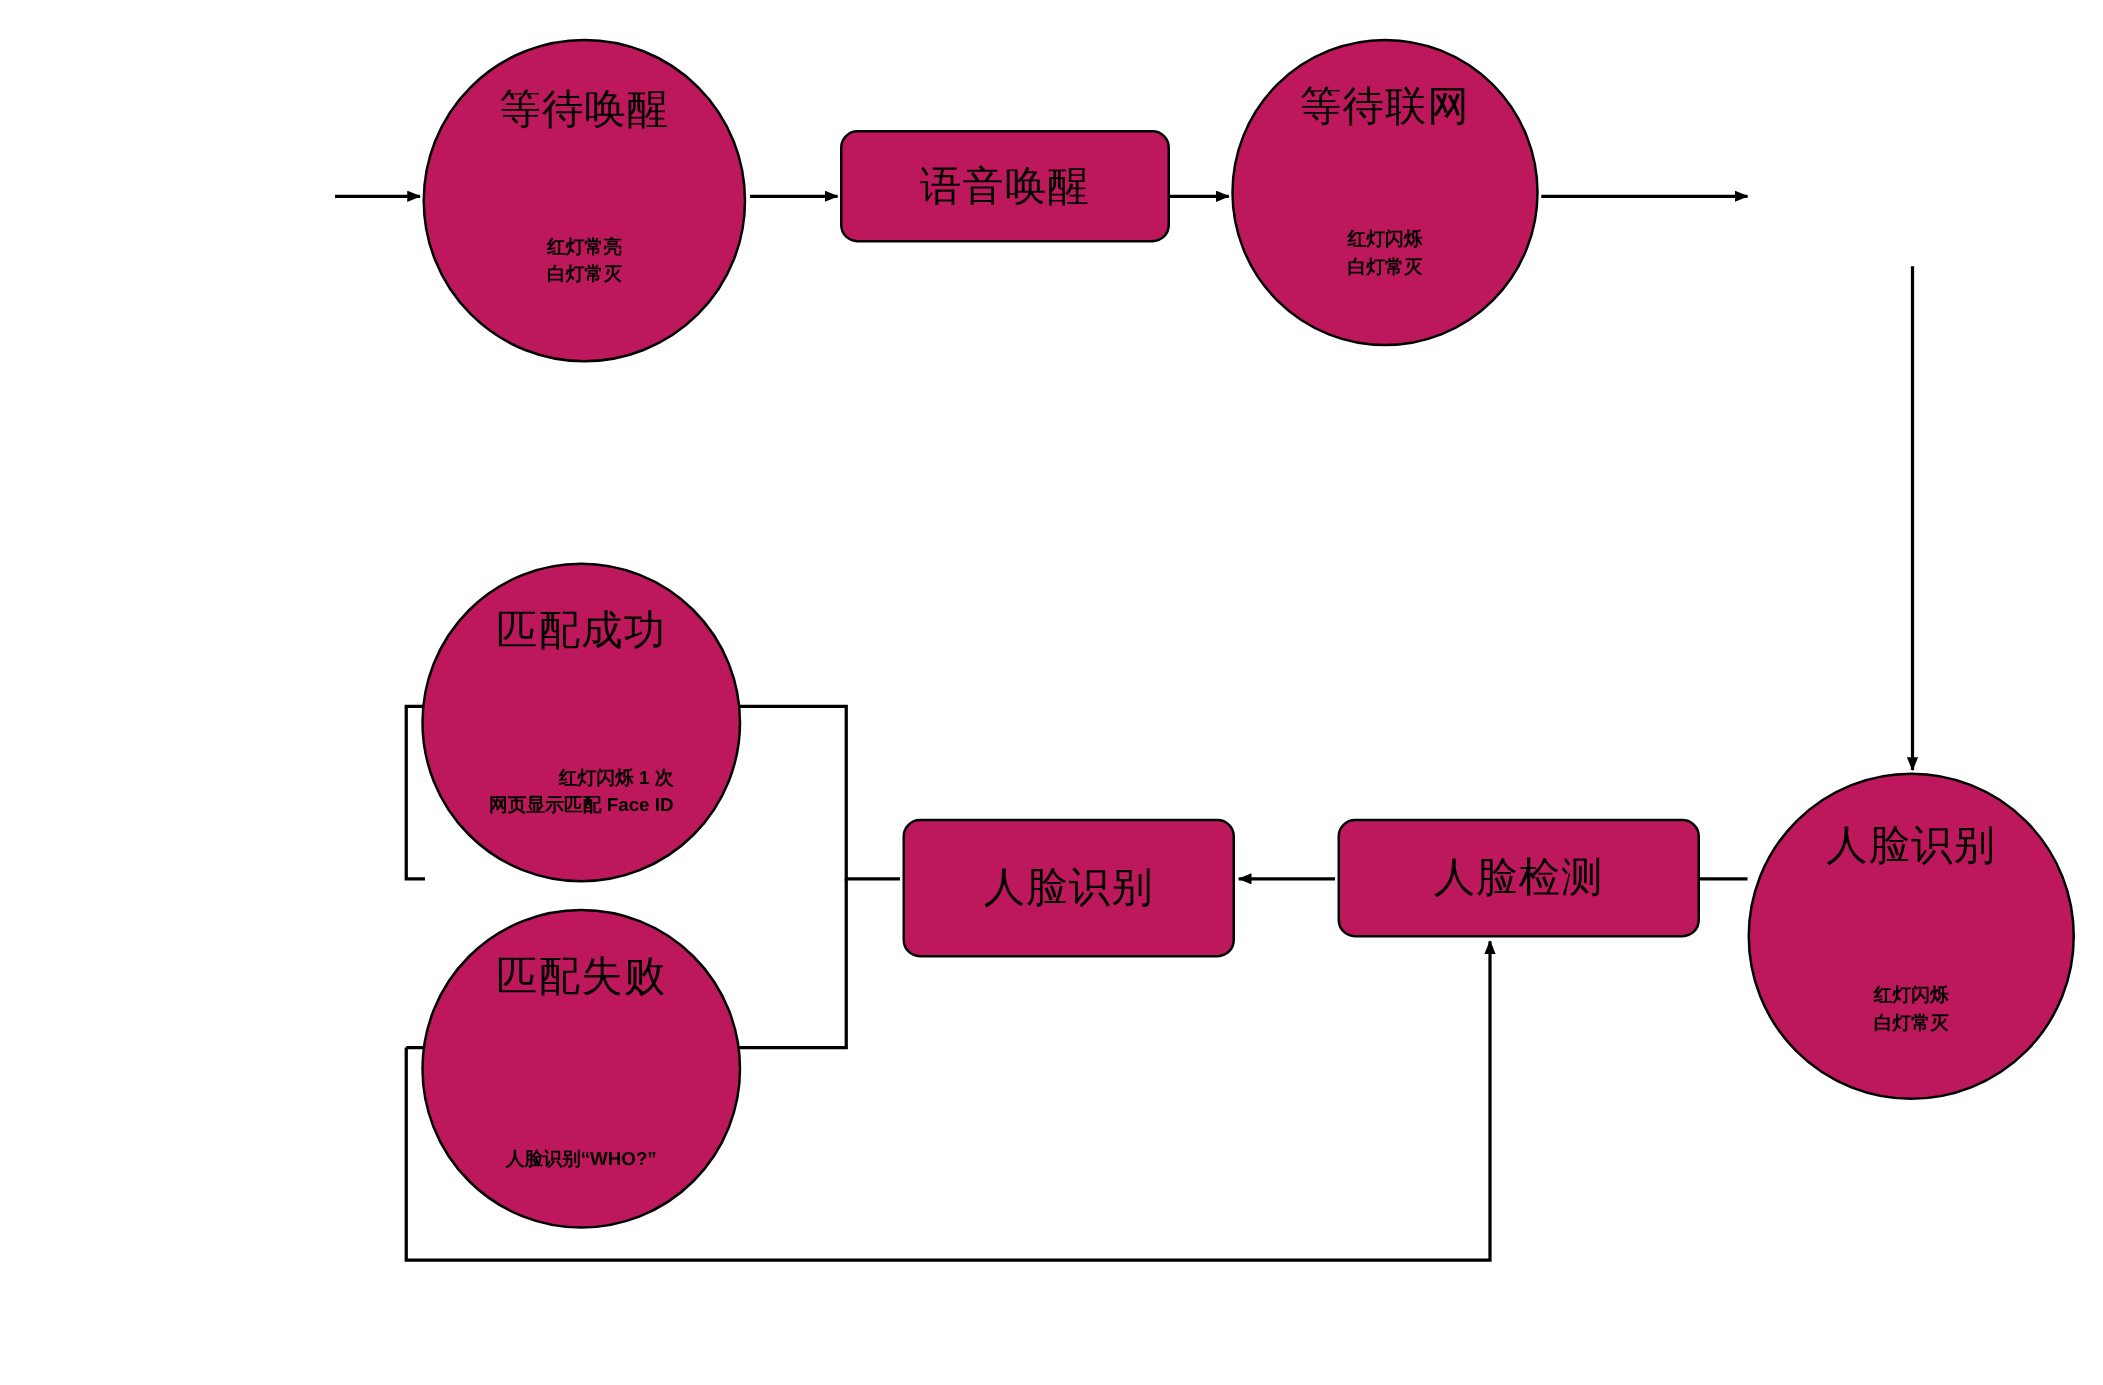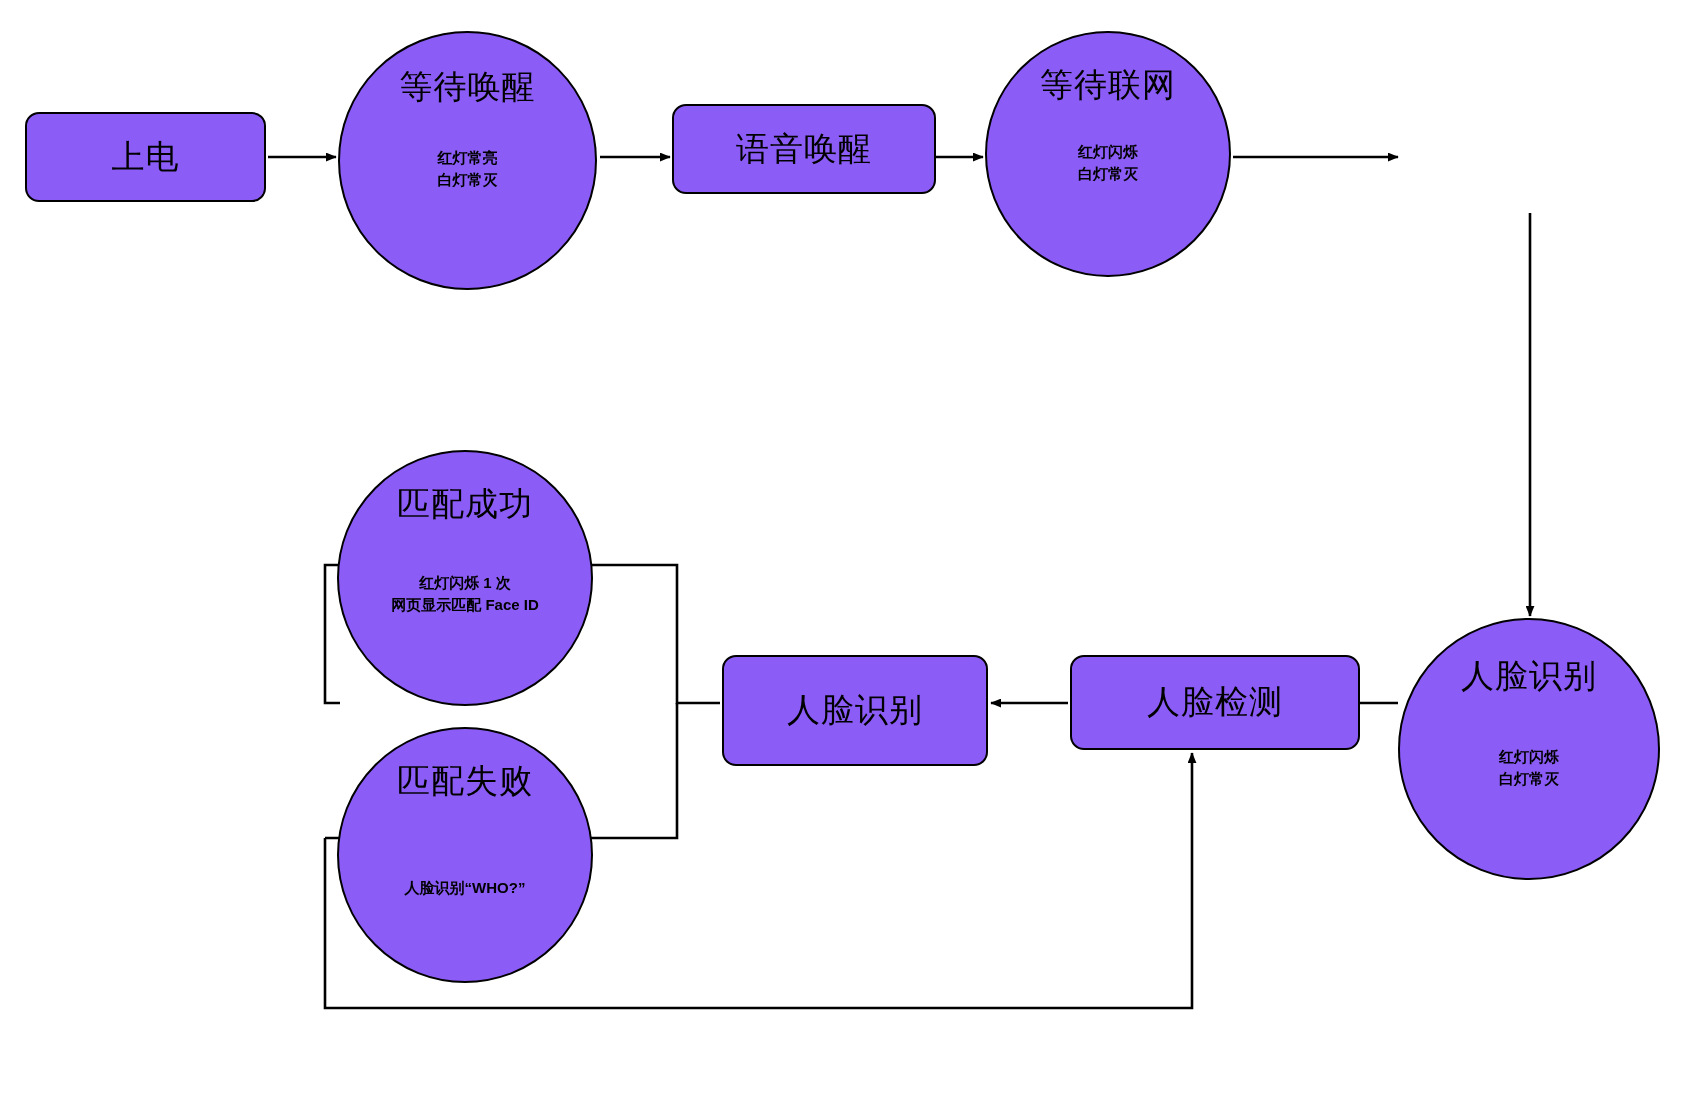--- a/index.html
+++ b/index.html
@@ -22,27 +22,28 @@
     position: absolute;
     left: 0;
     top: 0;
     width: 1682px;
     height: 1108px;
     pointer-events: none;
   }
   .node {
     position: absolute;
     box-sizing: border-box;
-    background: #8b5cf6;
+    background: #be185d;
     border: 2.2px solid #000000;
     display: flex;
     flex-direction: column;
     align-items: center;
     justify-content: center;
     color: #000000;
+    gap: 40px;
   }
   .node.rect {
     border-radius: 14px;
   }
   .node.circle {
     border-radius: 50%;
     justify-content: flex-start;
   }
   .node-title {
     font-size: 33px;
@@ -50,21 +51,21 @@
     letter-spacing: 1px;
     text-align: center;
     white-space: nowrap;
   }
   .node.circle .node-title {
     font-size: 33px;
   }
   .node-sub {
     font-size: 15px;
     line-height: 1.45;
-    text-align: center;
+    text-align: right;
     white-space: pre-line;
     font-weight: bold;
   }
   
   #node-power        { left: 25px;   top: 112px; width: 241px;  height: 90px;  }
   #node-wait-wake    { left: 338px;  top: 31px;  width: 259px;  height: 259px; padding-top: 36px; }
   #node-voice-wake   { left: 672px;  top: 104px; width: 264px;  height: 90px;  }
   #node-wait-net     { left: 985px;  top: 31px;  width: 246px;  height: 246px; padding-top: 34px; }
   #node-connect-net  { left: 1400px; top: 113px; width: 258px;  height: 99px;  }
   #node-net-ok       { left: 1398px; top: 618px; width: 262px;  height: 262px; padding-top: 38px; }
@@ -109,23 +110,20 @@
       <line x1="1068" y1="703" x2="991" y2="703" marker-end="url(#arrowhead)"></line>
 
       <path d="M 720,703 L 677,703 L 677,565 L 325,565 L 325,703 L 340,703"></path>
 
       <path d="M 677,703 L 677,838 L 325,838"></path>
 
       <path d="M 325,838 L 325,1008 L 1192,1008 L 1192,753" marker-end="url(#arrowhead)"></path>
     </g>
   </svg>
 
-  <div class="node rect" id="node-power">
-    <div class="node-title">上电</div>
-  </div>
 
   <div class="node circle" id="node-wait-wake">
     <div class="node-title">等待唤醒</div>
     <div class="node-sub">红灯常亮
 白灯常灭</div>
   </div>
 
   <div class="node rect" id="node-voice-wake">
     <div class="node-title">语音唤醒</div>
   </div>

